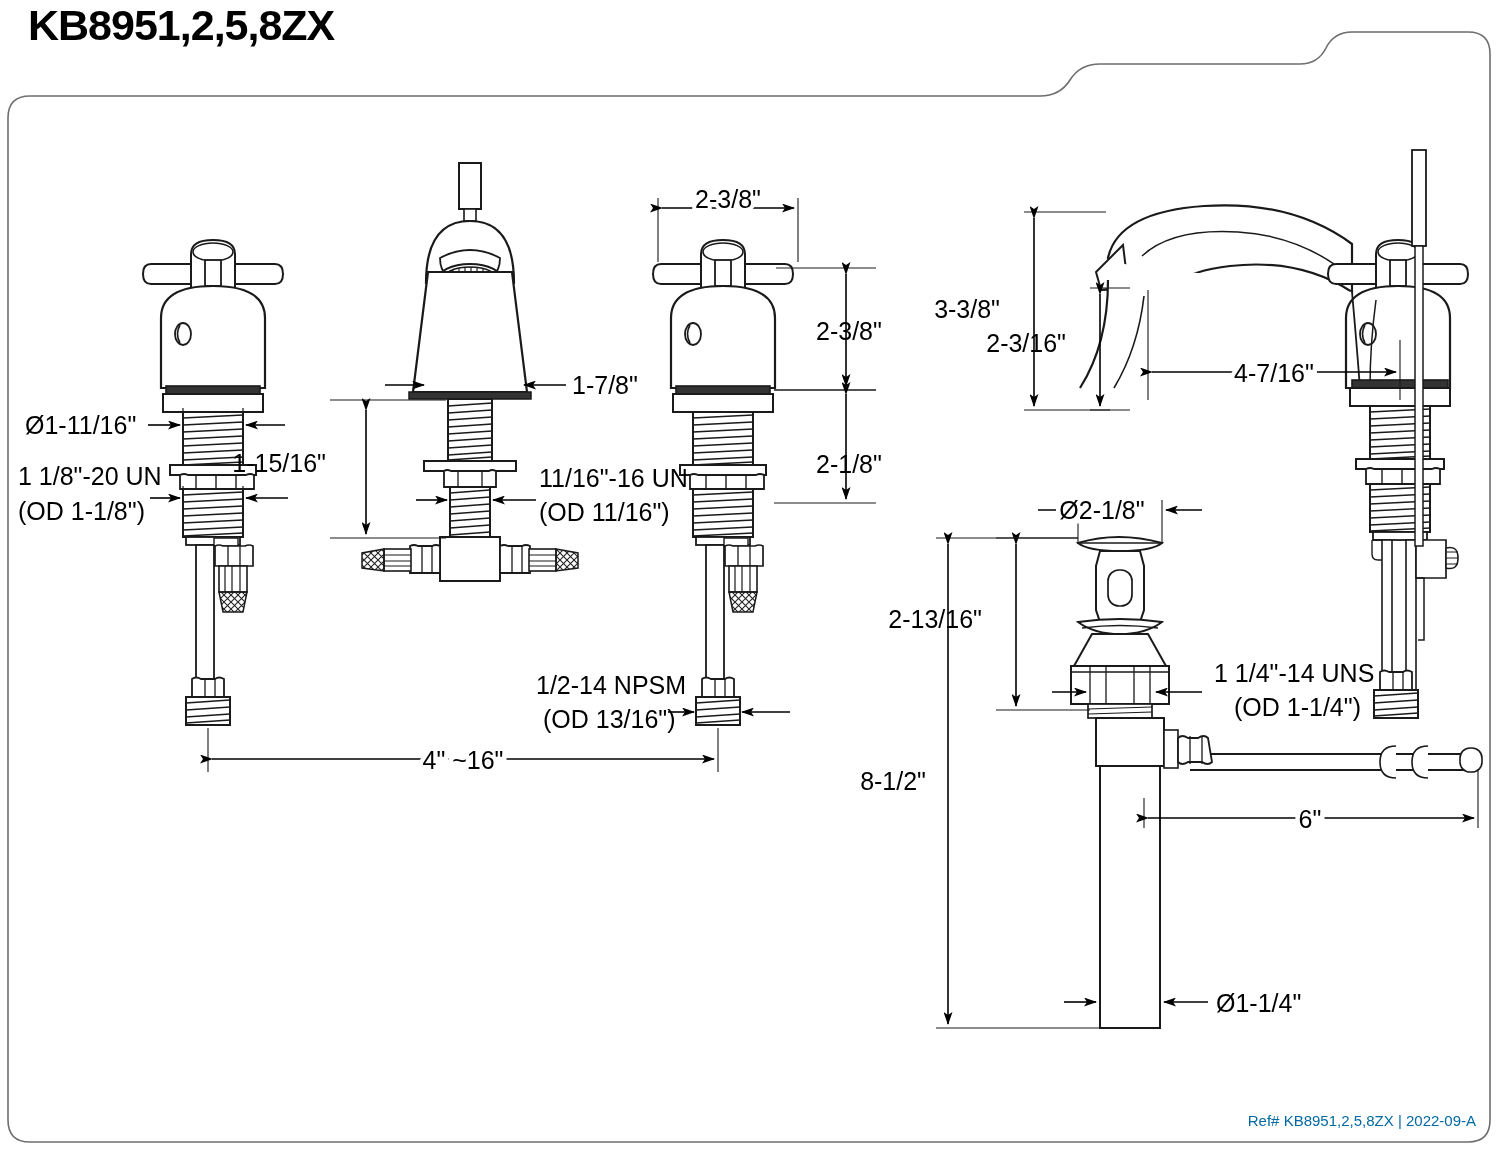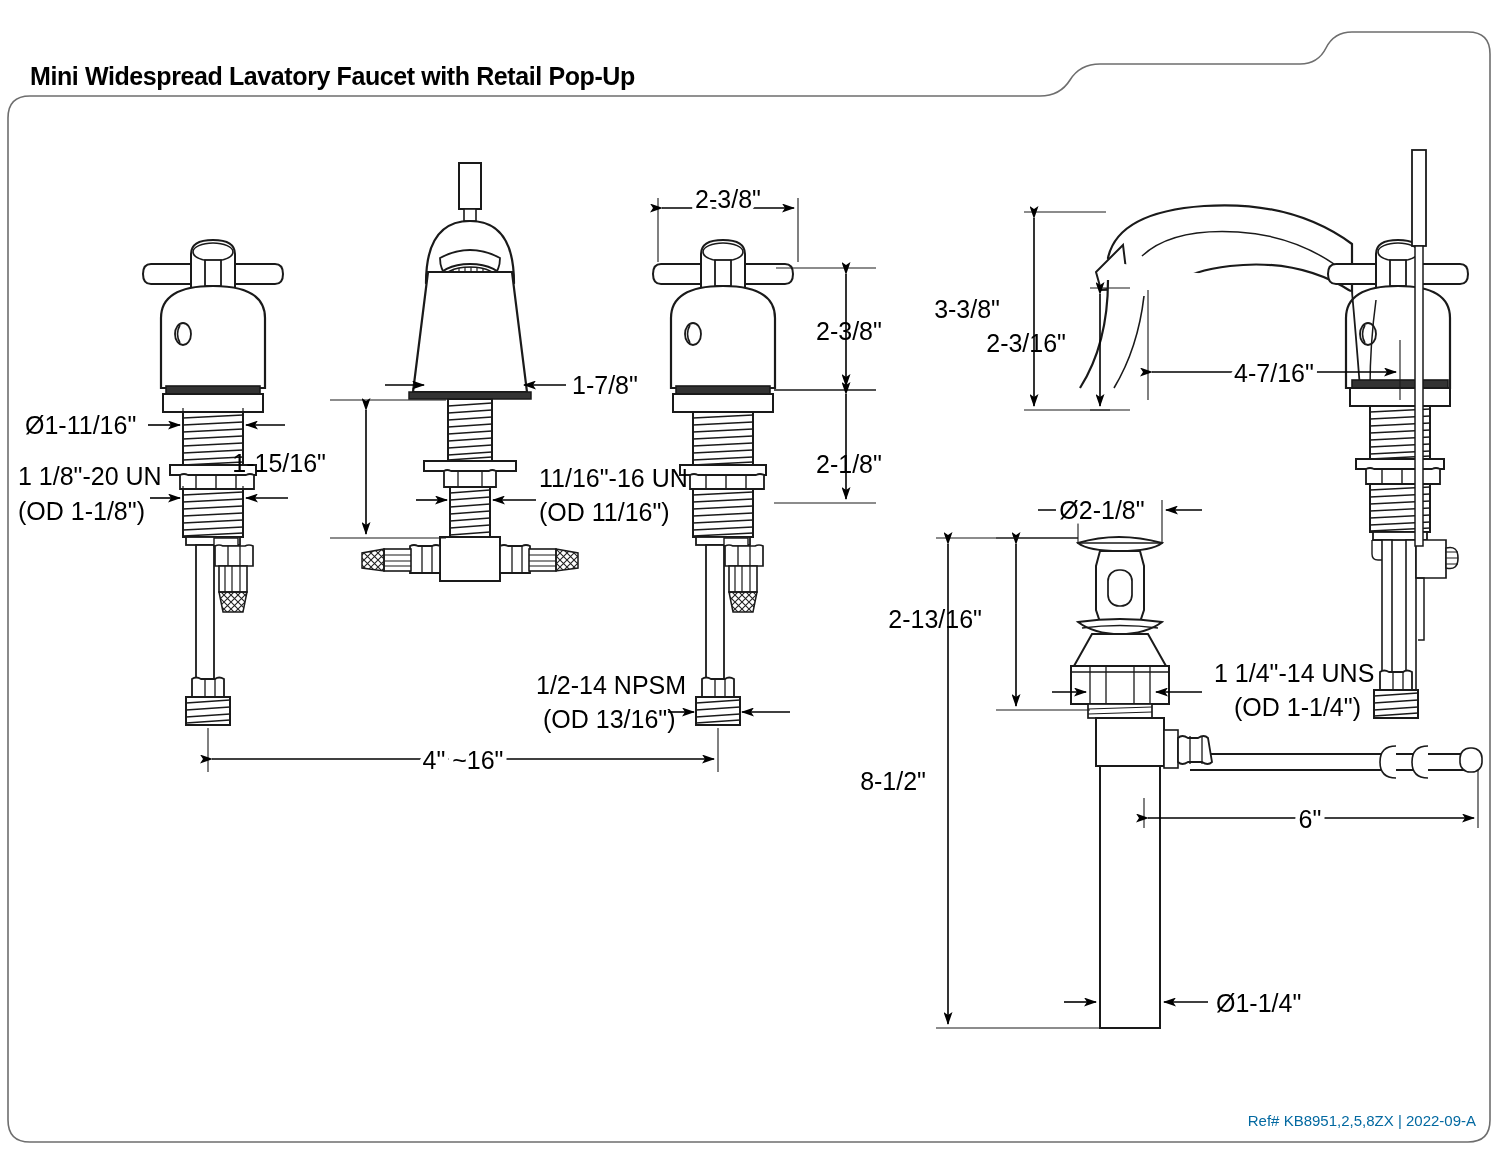--- a/index.html
+++ b/index.html
@@ -400,16 +400,16 @@
     </g>
 
     <g>
       <path d="M1064,1002 L1096,1002" stroke="#000" stroke-width="1.6" marker-end="url(#ah)"></path>
       <path d="M1208,1002 L1164,1002" stroke="#000" stroke-width="1.6" marker-end="url(#ah)"></path>
       <text class="dimtext" x="1216" y="1012">Ø1-1/4"</text>
     </g>
 
   </svg>
 
-  <div class="abs" id="subtitle">Mini Widespread Lavatory Faucet with Retail Pop-Up</div>
+  <div class="abs" id="title">KB8951,2,5,8ZX</div>
   <div class="abs" id="footer">Ref# KB8951,2,5,8ZX | 2022-09-A</div>
 
 </div>
 
 </body></html>

